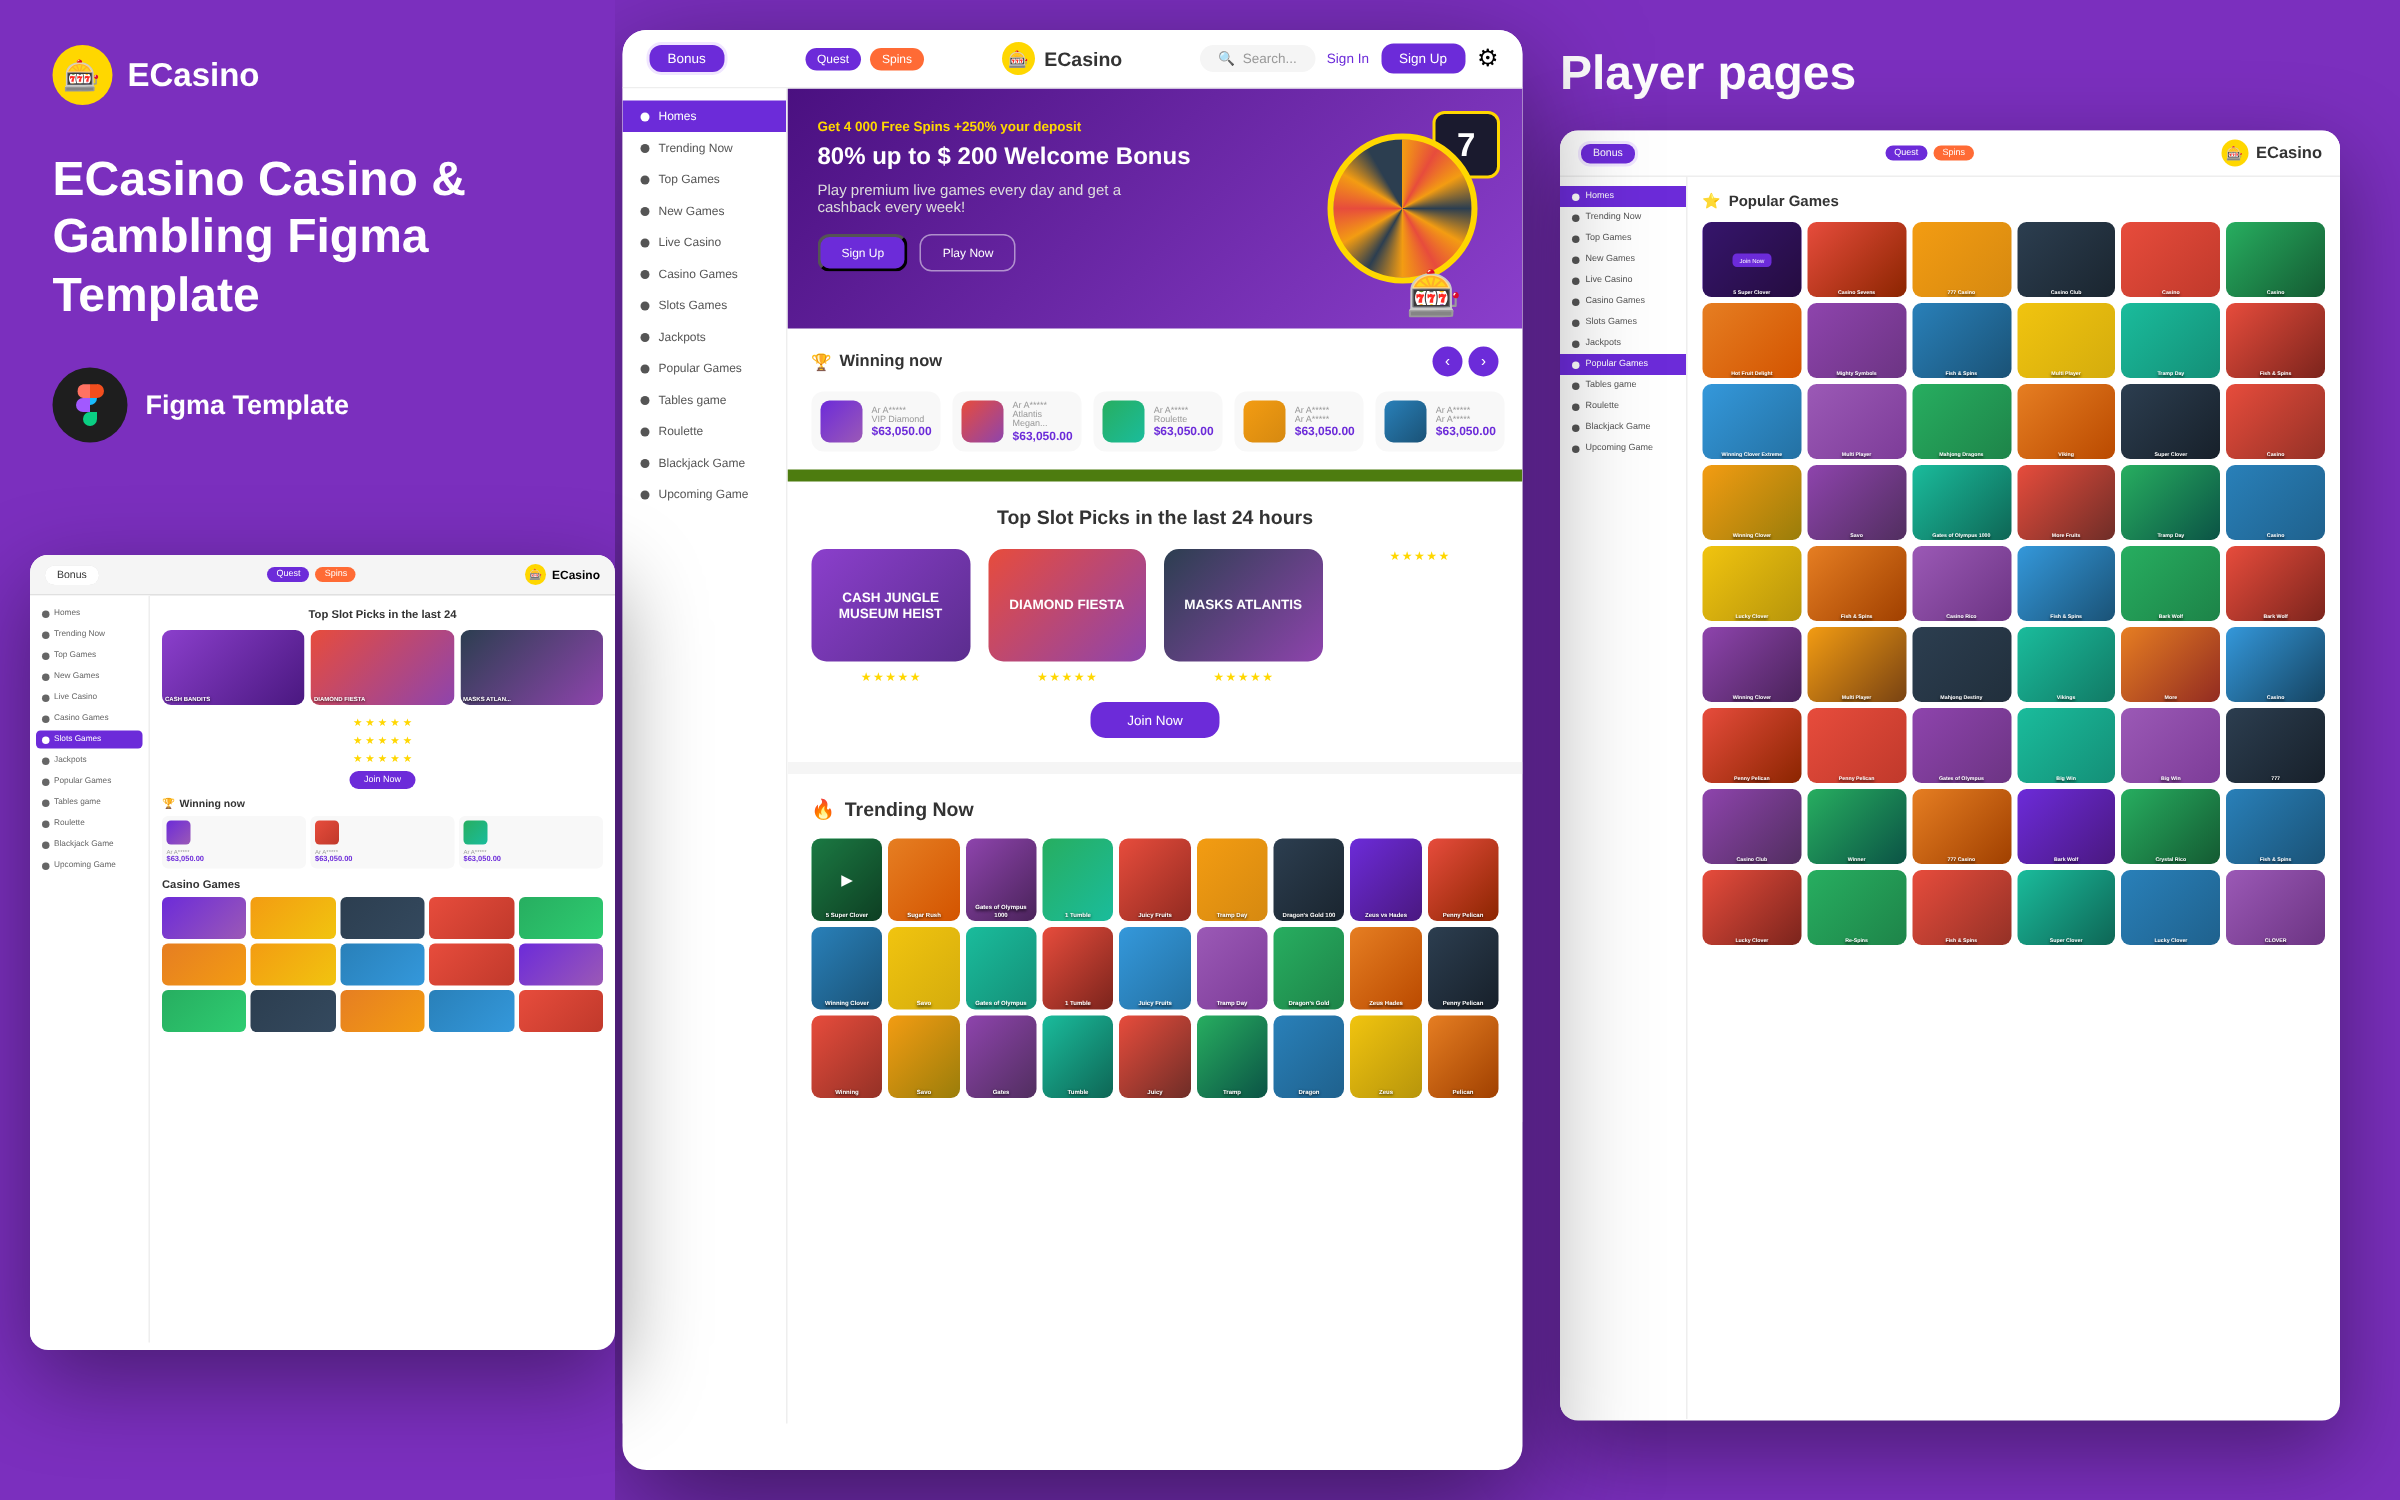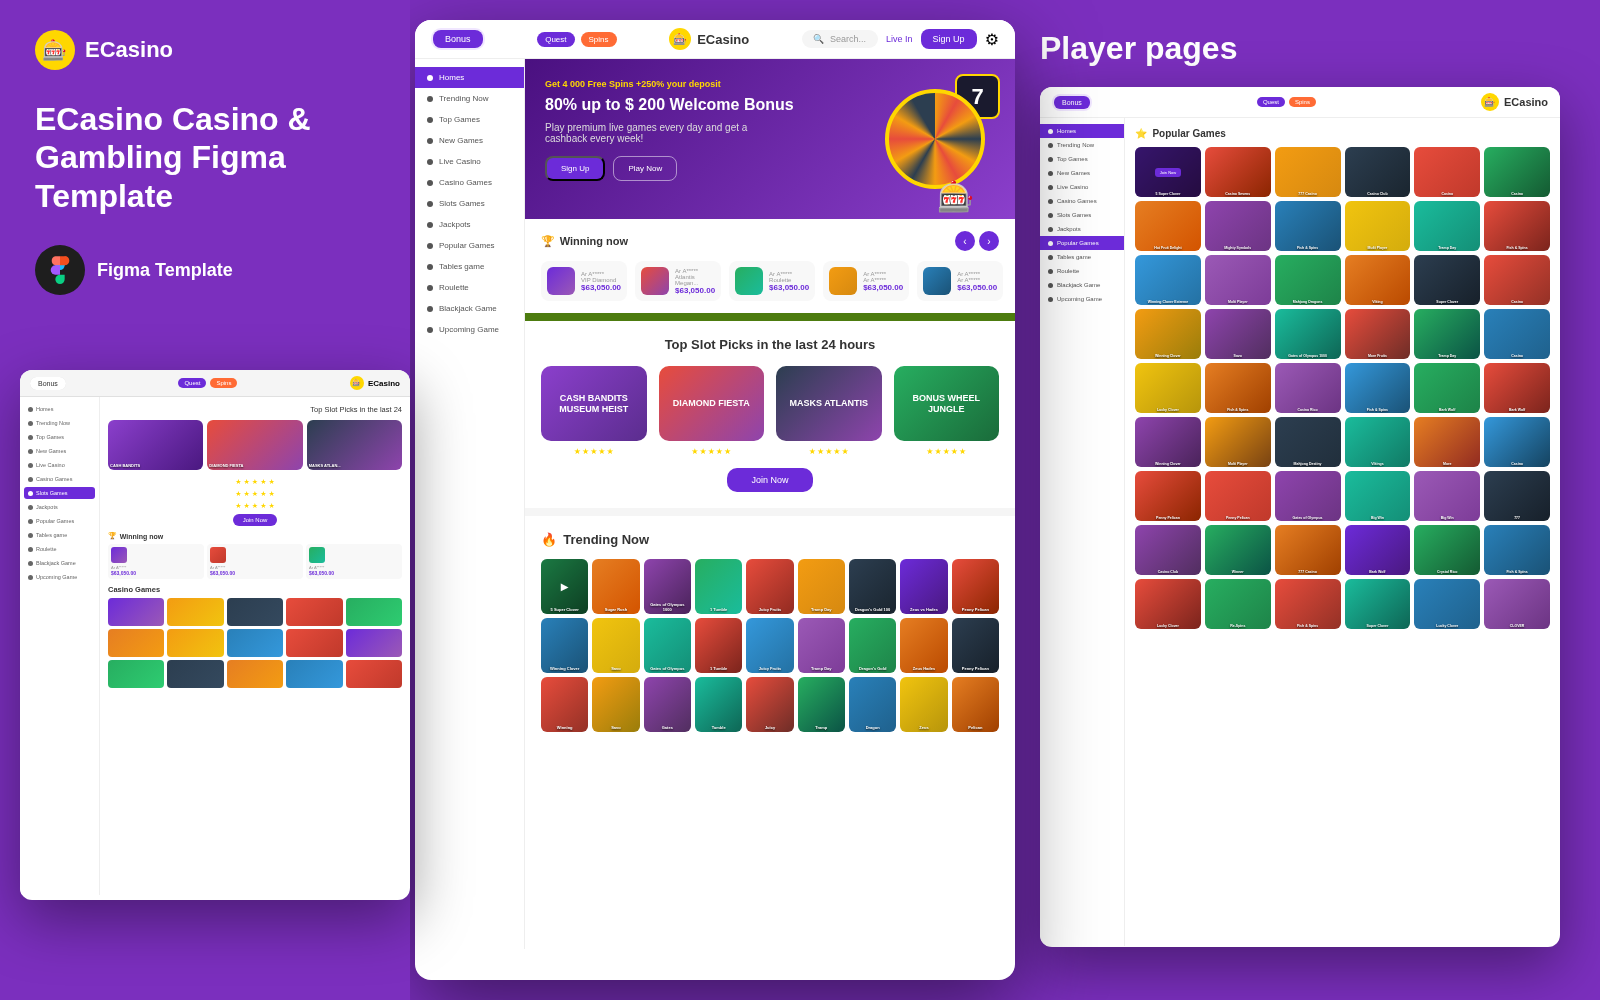--- a/index.html
+++ b/index.html
@@ -133,24 +133,24 @@
       background: currentColor;
       flex-shrink: 0;
     }
     .preview-main {
       flex: 1;
       padding: 8px;
       overflow: hidden;
     }
     .preview-section-title {
       font-size: 7.5px;
-      font-weight: 400;
+      font-weight: 700;
       color: #333;
       margin-bottom: 6px;
-      text-align: right;
+      text-align: center;
     }
     .preview-cards {
       display: flex;
       gap: 4px;
       margin-bottom: 8px;
     }
     .preview-card {
       flex: 1;
       height: 50px;
       border-radius: 6px;
@@ -968,21 +968,21 @@
     </div>
     <div class="mp-brand">
       <div class="mp-brand-icon">🎰</div>
       <span>ECasino</span>
     </div>
     <div class="mp-actions">
       <div class="mp-search">
         <span>🔍</span>
         <span>Search...</span>
       </div>
-      <span class="mp-signin">Live In</span>
+      <span class="mp-signin">Sign In</span>
       <span class="mp-signup">Sign Up</span>
       <span>⚙</span>
     </div>
   </div>
 
   <div class="mp-body">
 
     <div class="mp-sidebar">
       <div class="mp-sidebar-item active">
         <div class="mp-sidebar-dot"></div> Homes
@@ -1095,21 +1095,21 @@
               <div class="mp-wc-amount">$63,050.00</div>
             </div>
           </div>
         </div>
       </div>
 
       <div class="mp-top-slots">
         <div class="mp-section-title">Top Slot Picks in the last 24 hours</div>
         <div class="mp-slot-cards">
           <div class="mp-slot-card">
-            <div class="mp-slot-img slot-cash">CASH BANDITS MUSEUM HEIST</div>
+            <div class="mp-slot-img slot-cash">CASH JUNGLE MUSEUM HEIST</div>
             <div class="mp-slot-stars">
               <span class="ms">★</span>
                 <span class="ms">★</span>
                 <span class="ms">★</span>
                 <span class="ms">★</span>
                 <span class="ms">★</span>
             </div>
           </div>
           <div class="mp-slot-card">
             <div class="mp-slot-img slot-diamond">DIAMOND FIESTA</div>
@@ -1125,21 +1125,20 @@
             <div class="mp-slot-img slot-masks">MASKS ATLANTIS</div>
             <div class="mp-slot-stars">
               <span class="ms">★</span>
                 <span class="ms">★</span>
                 <span class="ms">★</span>
                 <span class="ms">★</span>
                 <span class="ms">★</span>
             </div>
           </div>
           <div class="mp-slot-card">
-            <div class="mp-slot-img slot-bonus">BONUS WHEEL JUNGLE</div>
             <div class="mp-slot-stars">
               <span class="ms">★</span>
                 <span class="ms">★</span>
                 <span class="ms">★</span>
                 <span class="ms">★</span>
                 <span class="ms">★</span>
             </div>
           </div>
         </div>
         <button class="mp-join-btn">Join Now</button>

